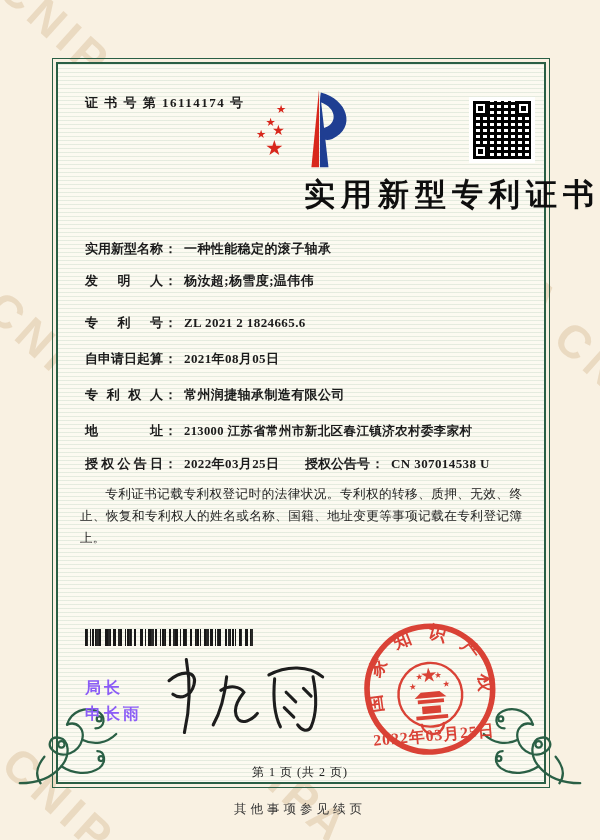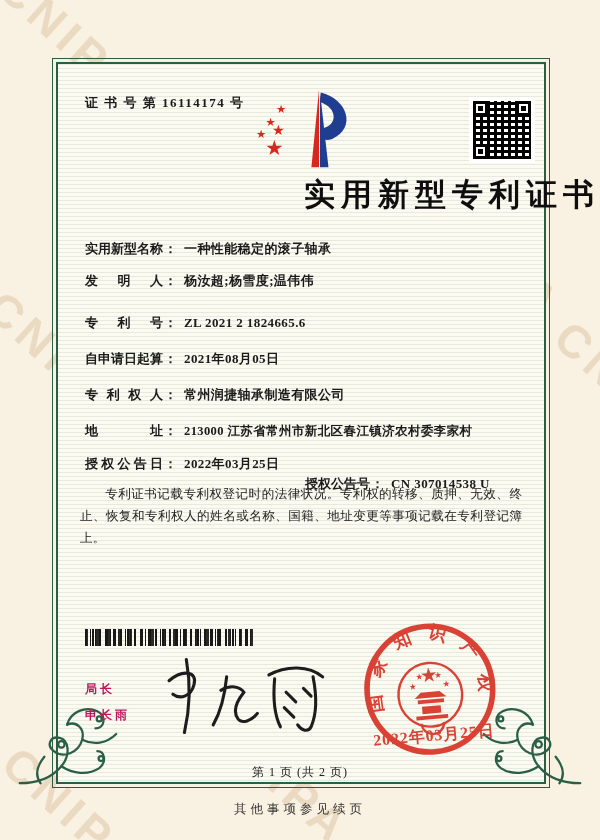--- a/index.html
+++ b/index.html
@@ -39,37 +39,37 @@
   .title{position:absolute;left:0;top:174px;width:100%;text-align:right;
       font-size:31px;font-weight:700;letter-spacing:6px;color:#0e0e0e;}
 
   .field-row{position:absolute;left:85px;display:flex;align-items:baseline;
       font-size:13px;font-weight:700;white-space:nowrap;justify-content:flex-end;}
   .field-label{display:inline-block;width:78px;text-align:justify;text-align-last:justify;}
   .colon{margin:0 7px 0 1px;}
   .field-value{letter-spacing:0.4px;}
   .row-0{top:240px}.row-1{top:272px}.row-2{top:314px}.row-3{top:350px}
   .row-4{top:386px}.row-5{top:422px}.row-6{top:455px}
-  .row-announce{left:305px;top:455px;margin-top:20px;}
+  .row-announce{left:305px;top:455px;}
   .row-announce .field-label{width:auto;text-align:left;text-align-last:auto;}
 
   .paras{position:absolute;left:80px;top:483px;width:442px;font-size:12.6px;
       line-height:22px;text-align:justify;color:#222;}
   .paras p{margin:0;text-indent:2em;}
   .paras p + p{margin-top:6px;font-style:italic;}
 
   .barcode{position:absolute;left:85px;top:629px;width:168px;height:17px;
       background-image:
         repeating-linear-gradient(90deg,#181818 0 2px,rgba(0,0,0,0) 2px 7px),
         repeating-linear-gradient(90deg,#181818 0 1px,rgba(0,0,0,0) 1px 5px),
         repeating-linear-gradient(90deg,rgba(24,24,24,0.92) 0 3px,rgba(0,0,0,0) 3px 11px);}
 
   .sig-block{position:absolute;left:85px;top:676px;
-      font-family:Liberation Serif, serif;
-      font-size:12px;font-weight:700;letter-spacing:3px;line-height:26px;color:#be185d;}
+      font-family:Liberation Mono, monospace;
+      font-size:16px;font-weight:700;letter-spacing:3px;line-height:26px;color:#8b5cf6;}
   .signature{position:absolute;left:146px;top:650px;width:192px;height:96px;}
 
   .seal{position:absolute;left:355px;top:616px;width:150px;height:150px;
       transform:rotate(-5deg);opacity:0.93;mix-blend-mode:multiply;z-index:4;}
 
   .page-num{position:absolute;left:0;top:764px;width:100%;text-align:center;
       font-size:12px;letter-spacing:1px;color:#222;}
   .cont-note{position:absolute;left:0;top:801px;width:100%;text-align:center;
       font-size:12.5px;letter-spacing:4px;color:#333;}
 </style>

